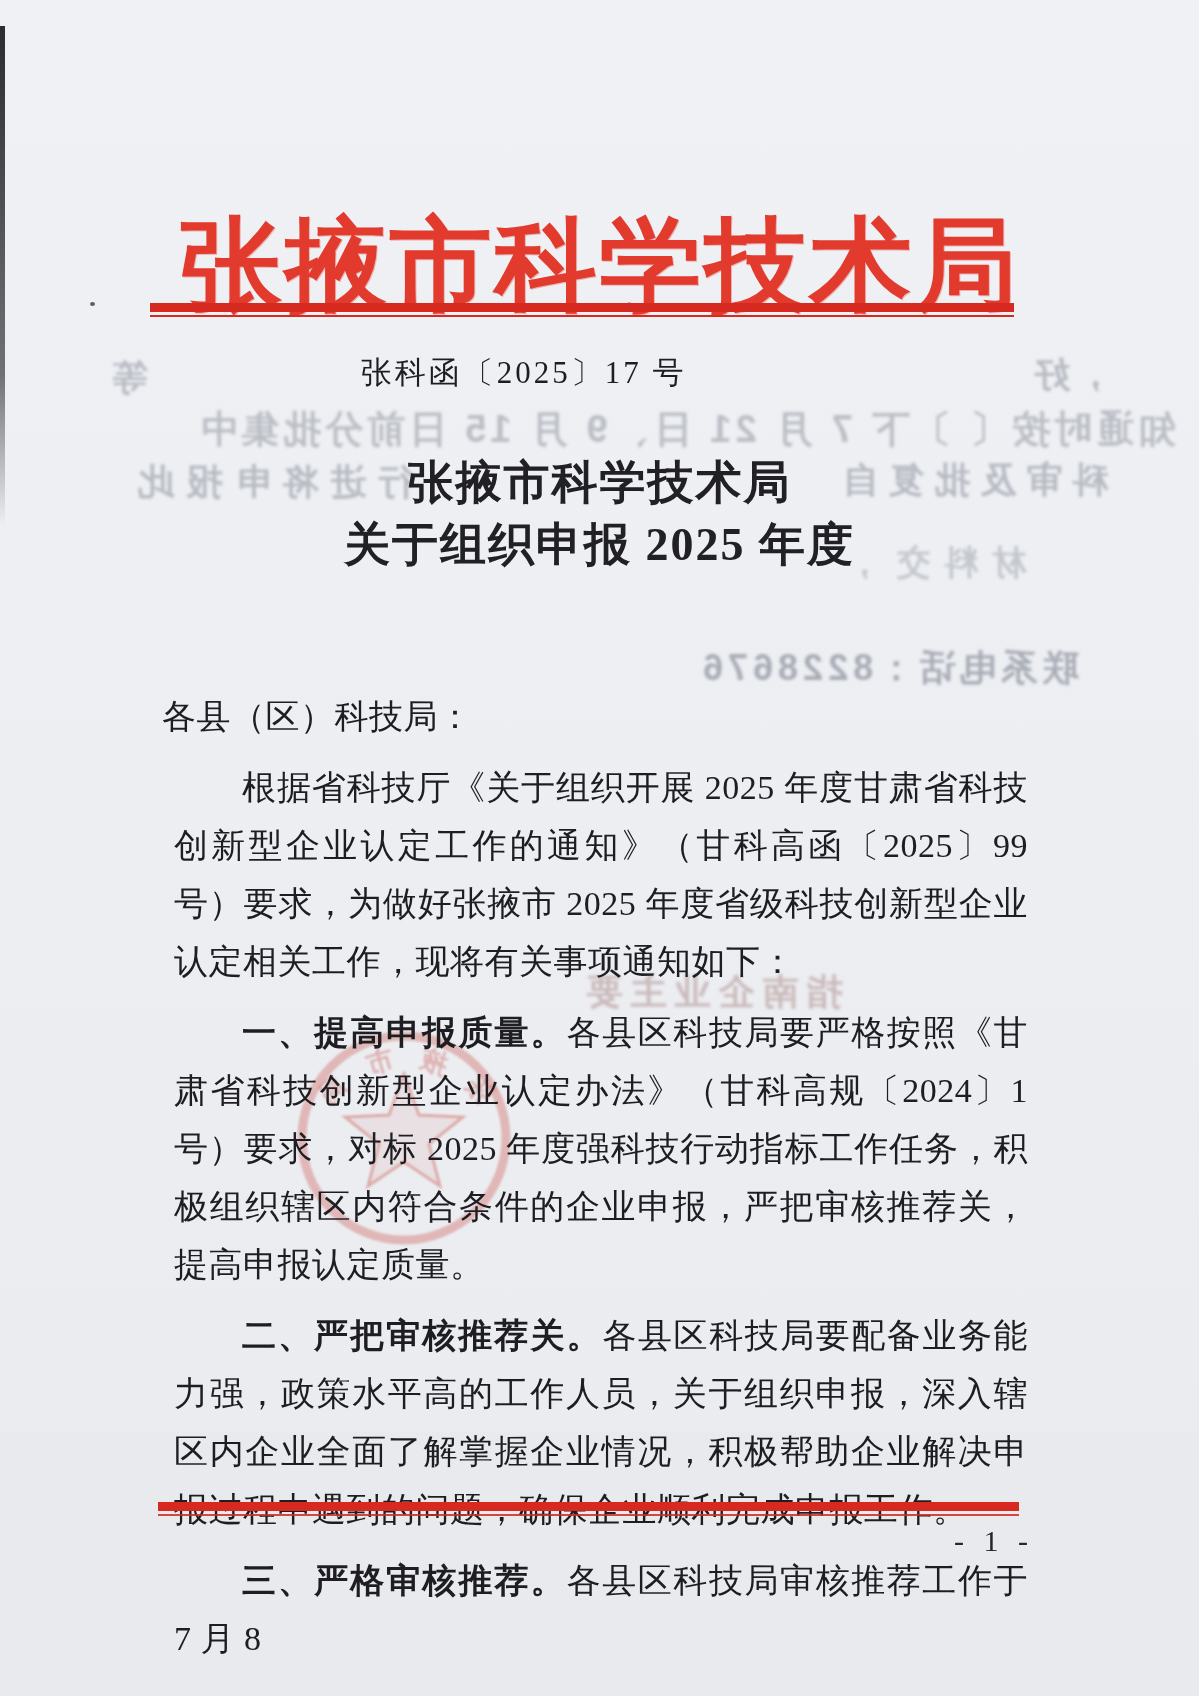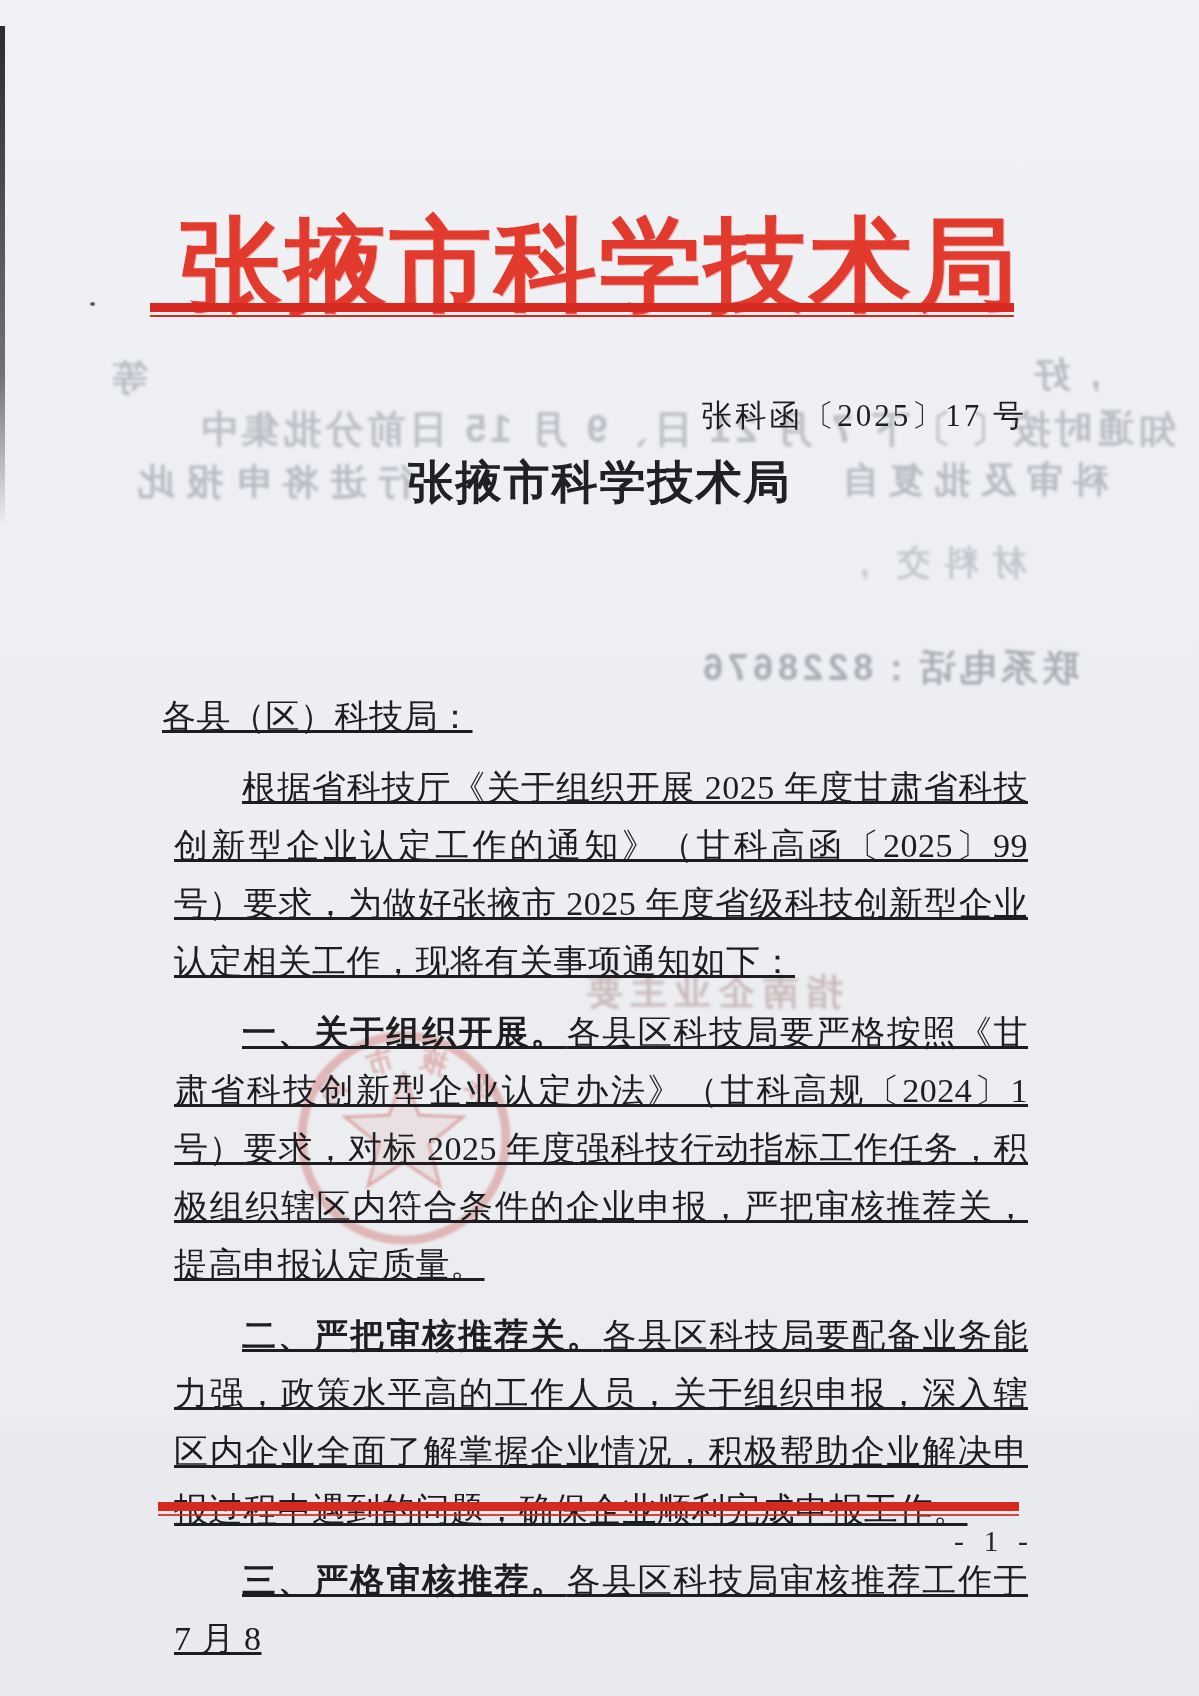--- a/index.html
+++ b/index.html
@@ -27,42 +27,40 @@
     text-align:center;
     font-size:102px;font-weight:900;letter-spacing:3px;
     color:#e23b2e;
     text-shadow:1px 1px 0 rgba(226,59,46,.35);
     white-space:nowrap;
   }
   .rule-top-thick{position:absolute;left:150px;top:303px;width:864px;height:9px;background:#d6291f;}
   .rule-top-thin{position:absolute;left:150px;top:315px;width:864px;height:2px;background:#d6291f;}
 
   .doc-number{
-    position:absolute;left:4px;top:352px;width:1023px;
-    text-align:right;
+    position:absolute;left:12px;top:352px;width:1023px;
+    text-align:center;
     font-size:31px;letter-spacing:3px;color:#1d1d22;
     white-space:nowrap;
-    margin-top:43px;
   }
 
   .doc-title{
     position:absolute;left:0;top:452px;width:1199px;
     text-align:center;font-weight:700;
     font-size:46px;line-height:62px;letter-spacing:2px;
     color:#202025;
   }
   .doc-title div{white-space:nowrap;}
 
   
   .body-text{
     position:absolute;left:162px;top:688px;width:878px;
     font-size:34px;line-height:58px;letter-spacing:.5px;
     text-align:justify;text-justify:inter-ideograph;
     color:#1d1d22;
-    text-decoration:underline;
   }
   .salutation{margin:0;}
   .body-para{margin:12px;text-indent:2em;}
   .lead{
     font-weight:700;
     font-family:"Liberation Sans","DejaVu Sans",sans-serif;
     letter-spacing:1px;
   }
 
   
@@ -140,26 +138,27 @@
   </div>
 
   <div class="letterhead">张掖市科学技术局</div>
   <div class="rule-top-thick"></div>
   <div class="rule-top-thin"></div>
 
   <div class="doc-number">张科函〔2025〕17 号</div>
 
   <div class="doc-title">
     <div>张掖市科学技术局</div>
+    <div>关于组织申报 2025 年度</div>
   </div>
 
   <div class="body-text">
     <p class="salutation">各县（区）科技局：</p>
     <p class="body-para"><span class="lead"></span><span>根据省科技厅《关于组织开展 2025 年度甘肃省科技创新型企业认定工作的通知》（甘科高函〔2025〕99 号）要求，为做好张掖市 2025 年度省级科技创新型企业认定相关工作，现将有关事项通知如下：</span></p>
-    <p class="body-para"><span class="lead">一、关于组织开展。</span><span>各县区科技局要严格按照《甘肃省科技创新型企业认定办法》（甘科高规〔2024〕1 号）要求，对标 2025 年度强科技行动指标工作任务，积极组织辖区内符合条件的企业申报，严把审核推荐关，提高申报认定质量。</span></p>
+    <p class="body-para"><span class="lead">一、提高申报质量。</span><span>各县区科技局要严格按照《甘肃省科技创新型企业认定办法》（甘科高规〔2024〕1 号）要求，对标 2025 年度强科技行动指标工作任务，积极组织辖区内符合条件的企业申报，严把审核推荐关，提高申报认定质量。</span></p>
     <p class="body-para"><span class="lead">二、严把审核推荐关。</span><span>各县区科技局要配备业务能力强，政策水平高的工作人员，关于组织申报，深入辖区内企业全面了解掌握企业情况，积极帮助企业解决申报过程中遇到的问题，确保企业顺利完成申报工作。</span></p>
     <p class="body-para"><span class="lead">三、严格审核推荐。</span><span>各县区科技局审核推荐工作于 7 月 8</span></p>
   </div>
 
   <div class="rule-bottom-thick"></div>
   <div class="rule-bottom-thin"></div>
 
   <div class="page-number">- 1 -</div>
 
 </div>

